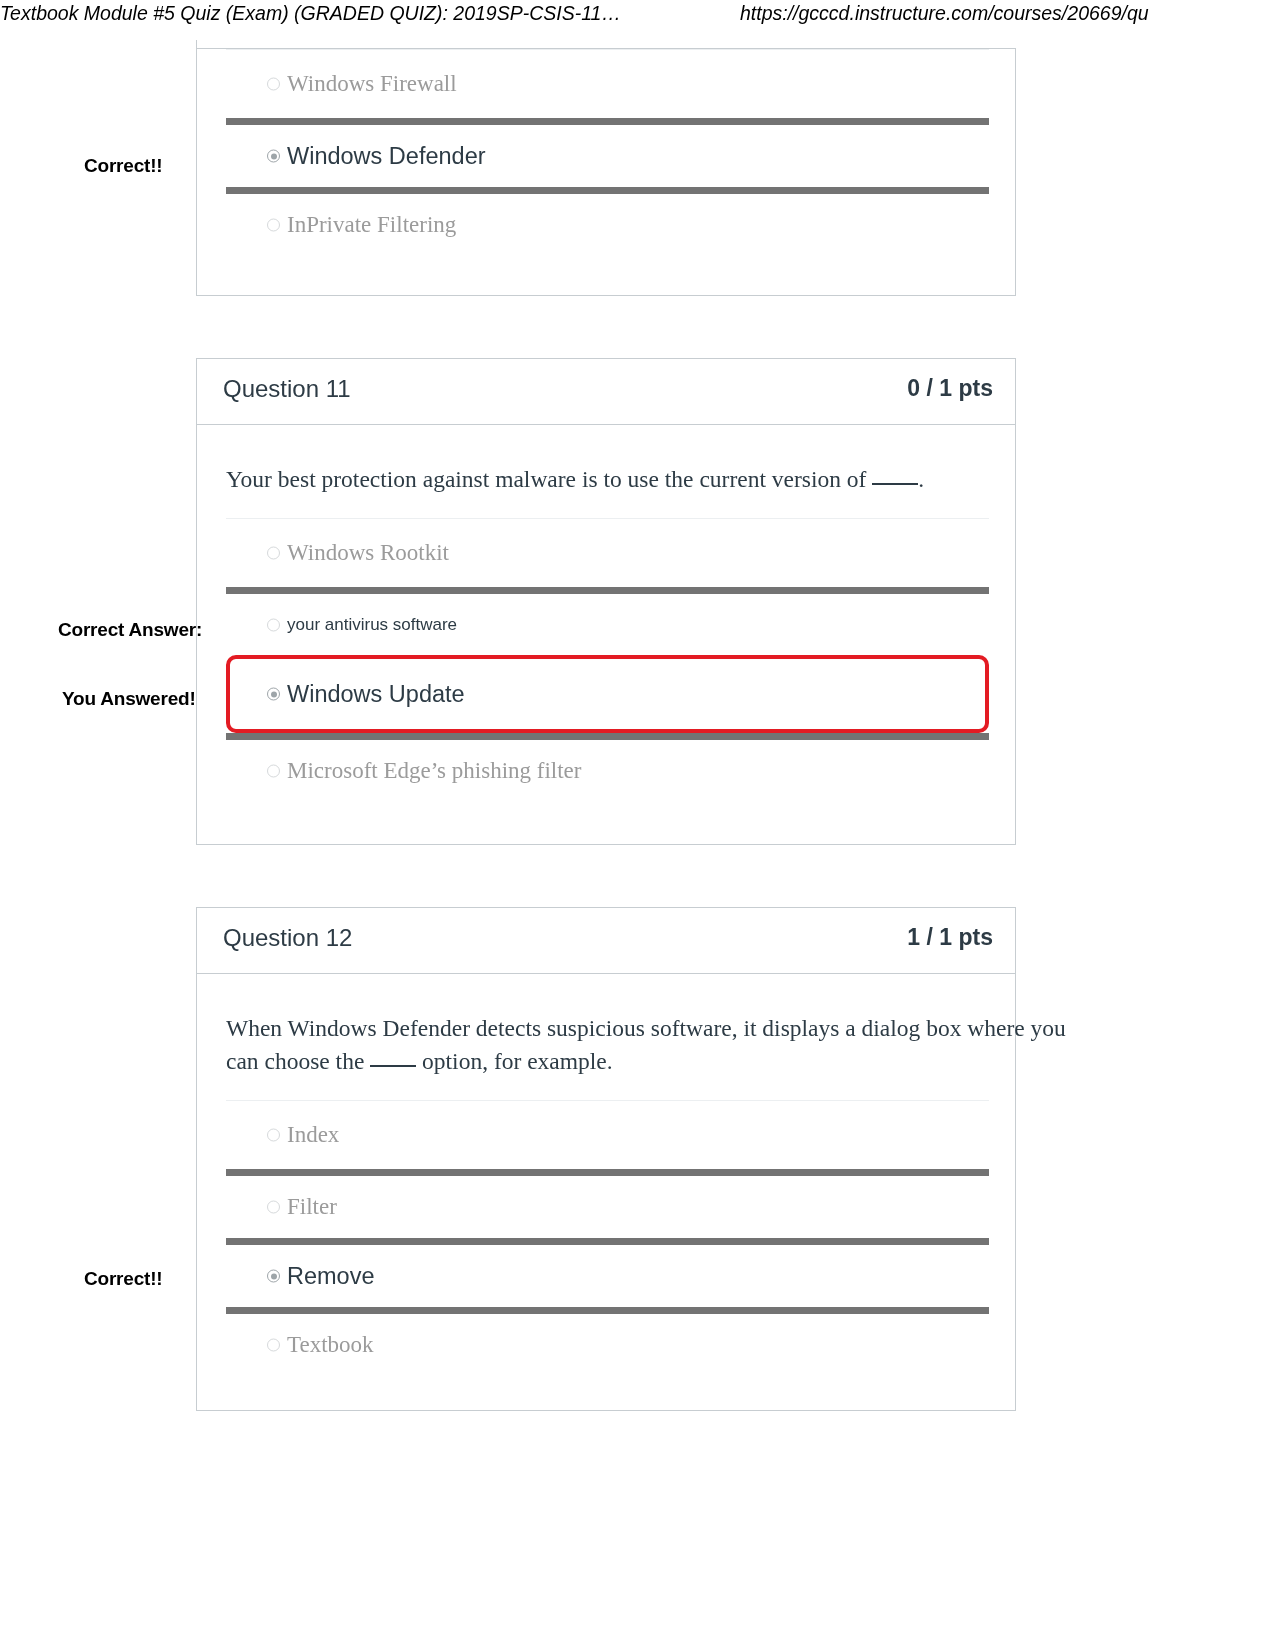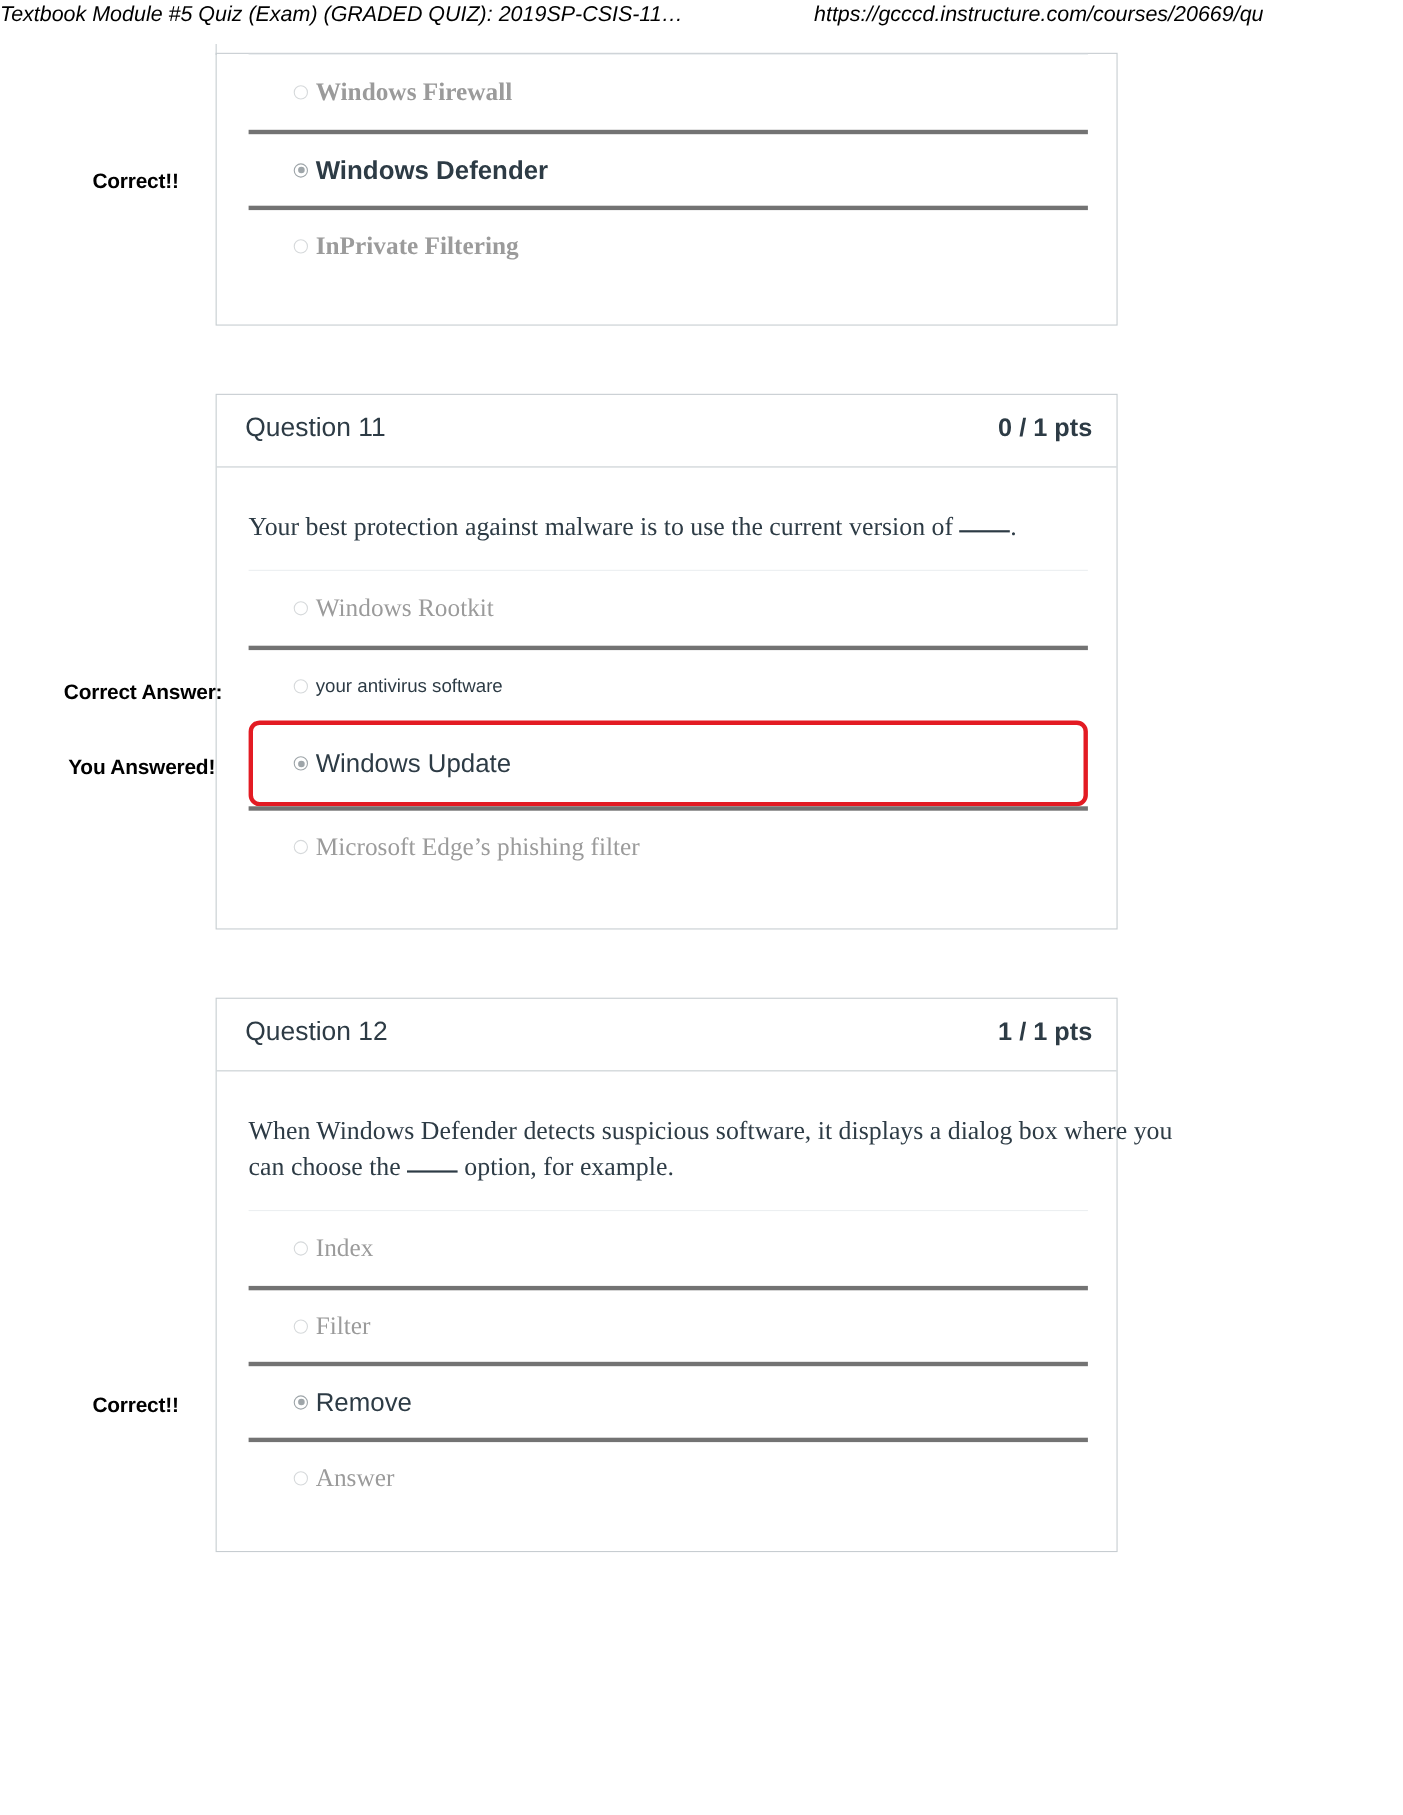--- a/index.html
+++ b/index.html
@@ -114,21 +114,21 @@
     vertical-align: 2px;
   }
 
   
   .answers {
     padding: 0 26px 22px 29px;
   }
   .answer {
     position: relative;
     height: 69px;
-    border-top: 4px solid #737373;
+    border-top: 7px solid #737373;
     box-sizing: border-box;
   }
   .answer:first-child {
     border-top: 1px solid #eceff1;
   }
   .answer .radio {
     position: absolute;
     left: 41px;
     top: 50%;
     transform: translateY(-50%);
@@ -185,21 +185,20 @@
     font-weight: bold;
     color: #000;
     white-space: nowrap;
     letter-spacing: -0.2px;
   }
 
   
   #card-top {
     top: 48px;
     height: 248px;
-    font-weight: bold;
   }
   #card-top .answers {
     padding-top: 0;
   }
   
   .spine {
     position: absolute;
     left: 196px;
     width: 1px;
     background: #c7cdd1;
@@ -297,21 +296,21 @@
         <span class="atext">Filter</span>
       </div>
 
       <div class="answer selected">
         <span class="radio"></span>
         <span class="atext">Remove</span>
       </div>
 
       <div class="answer">
         <span class="radio"></span>
-        <span class="atext">Answer</span>
+        <span class="atext">Textbook</span>
       </div>
 
     </div>
   </div>
 </div>
 
 <div class="margin-label" style="left:84px; top:1268px;">Correct!!</div>
 
 <div class="print-footer">
   <span class="pf-page">5 of 14</span>

